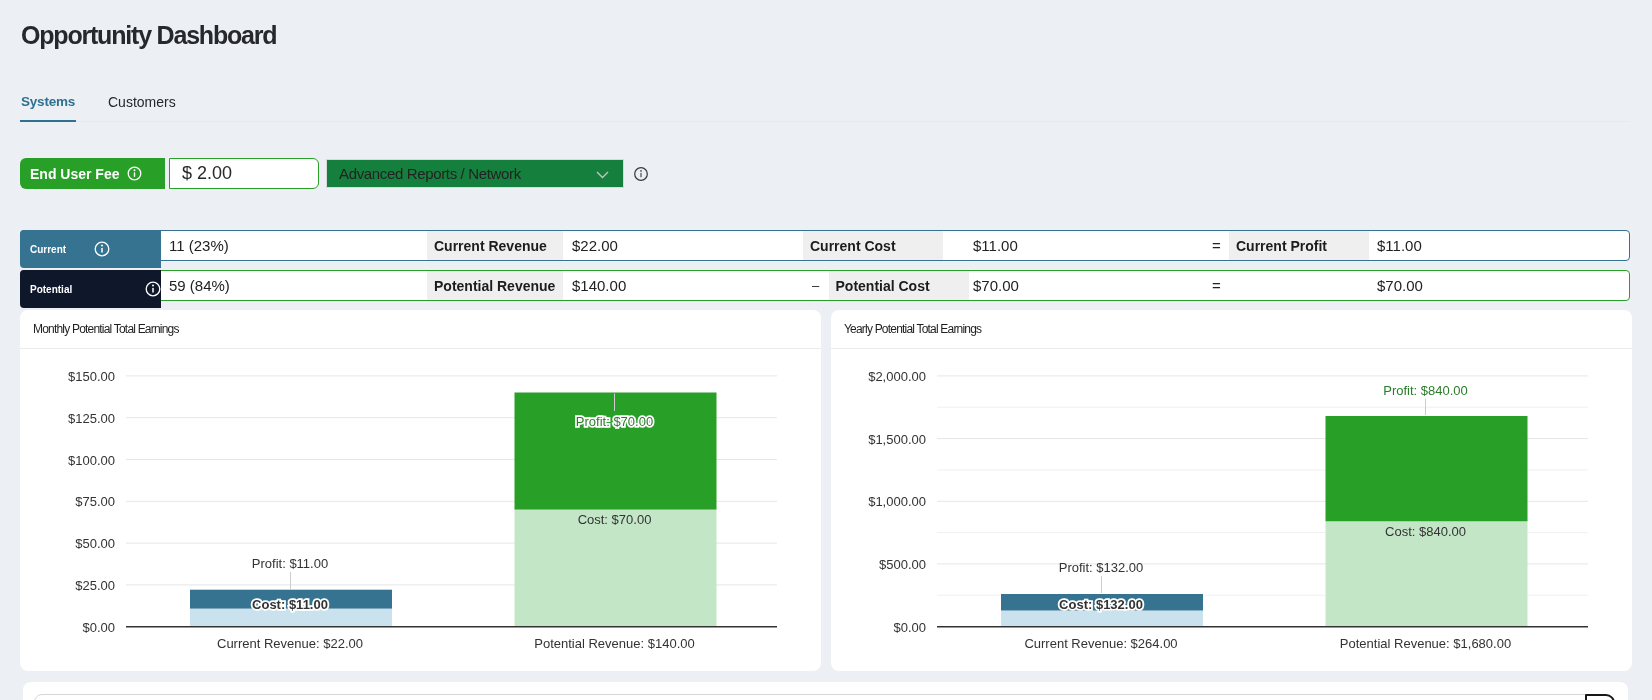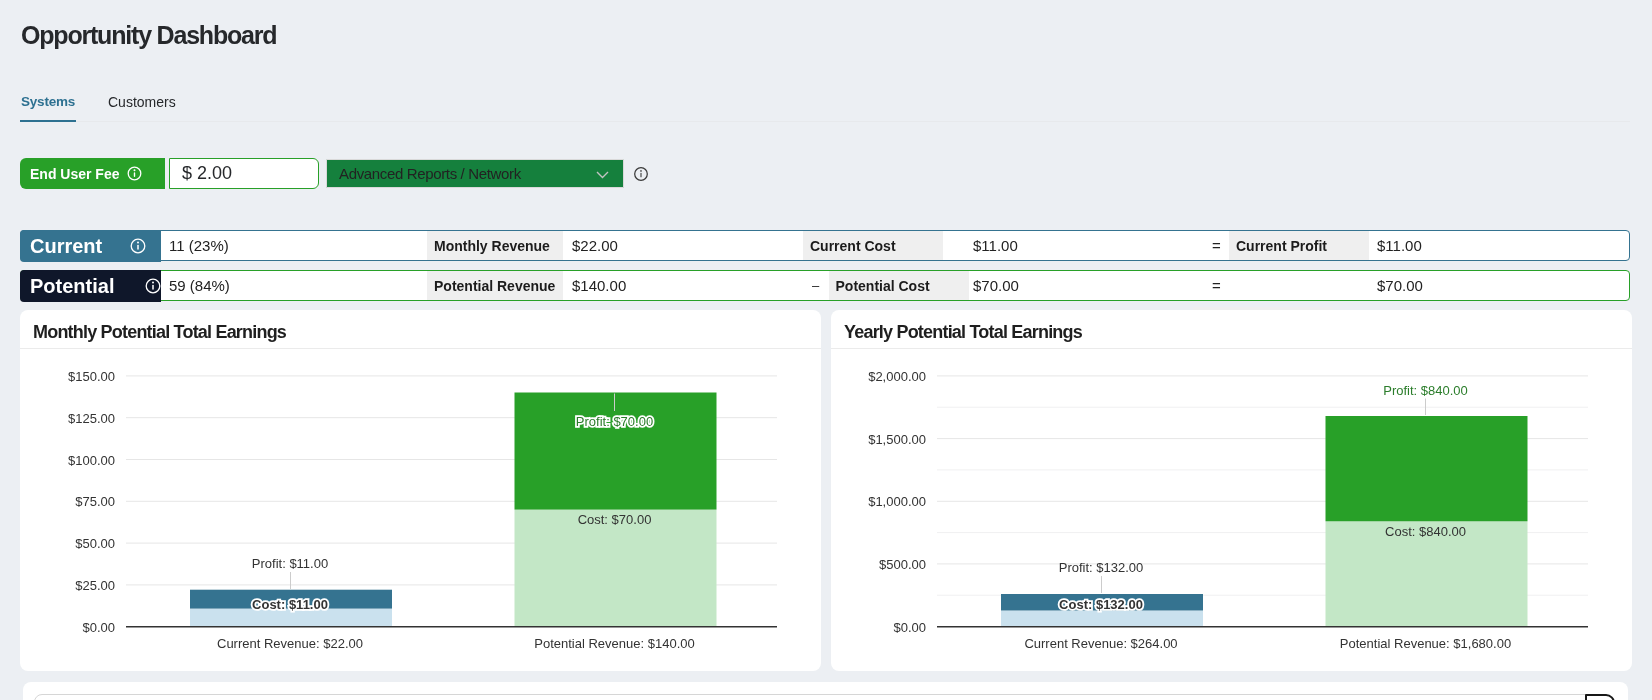--- a/index.html
+++ b/index.html
@@ -17,31 +17,31 @@
           display:flex; align-items:center; padding-left:10px; }
   .pill span { color:#fff; font-weight:bold; font-size:14px; }
   .fee { left:169px; top:158px; width:150px; height:31px; background:#fff; border:1.5px solid #28a028;
          border-radius:0 6px 6px 0; display:flex; align-items:center; padding-left:12px; font-size:18px; color:#26282b; }
   .sel { left:326px; top:159px; width:298px; height:29px; background:#15803d; border:1px solid #d9d9d9;
          border-radius:1px; display:flex; align-items:center; padding-left:12px; font-size:15px; color:#222; letter-spacing:-0.35px; }
 
   .row { position:absolute; left:20px; width:1610px; height:31px; background:#fff; border-radius:4px; }
   .rowc { border:1px solid #357390; }
   .rowp { border:1px solid #28a028; }
-  .rlab { position:absolute; left:-1px; top:-1px; width:141px; height:32px; display:flex; align-items:center;
-          padding-left:10px; color:#fff; font-weight:bold; font-size:20px;gap:19px; }
+  .rlab { position:absolute; left:-1px; top:-1px; width:141px; height:38px; display:flex; align-items:center;
+          padding-left:10px; color:#fff; font-weight:bold; font-size:10px;gap:19px; }
   .rowc .rlab { background:#357390; border-radius:4px 0 0 4px; }
   .rowp .rlab { background:#0f172a; border-radius:4px 0 0 4px;justify-content:space-between; }
   .rv { position:absolute; top:0; height:29px; display:flex; align-items:center; font-size:15px; color:#222; }
   .gcell { position:absolute; top:0; height:29px; background:#efefef; display:flex; align-items:center;
            padding-left:7px; font-size:14px; font-weight:bold; color:#1c1c1c; white-space:nowrap; }
 
   .card { position:absolute; top:310px; width:801px; height:361px; background:#fff; border-radius:8px; }
   .cardL { left:20px; } .cardR { left:831px; }
-  .ctitle { position:absolute; left:13px; top:12px; font-size:18px; font-weight:bold; color:#1f1f1f; letter-spacing:-0.8px; }
+  .ctitle { position:absolute; left:13px; top:12px; font-size:12px; font-weight:normal; color:#1f1f1f; letter-spacing:-0.8px; }
   .chr { position:absolute; left:0; top:38px; width:100%; height:1px; background:#ebebeb; }
 
   .bcard { left:23px; top:682px; width:1605px; height:18px; background:#fff; border-radius:8px 8px 0 0; }
   .binput { left:34px; top:693.5px; width:1560px; height:30px; border:1px solid #d6d6d6; border-radius:8px; background:#fff; }
   .bbtn { left:1584.5px; top:694px; width:30px; height:20px; border:2.5px solid #181818; border-radius:1px 9px 0 0; background:#fff; }
 </style>
 </head>
 <body>
   <div class="abs h1">Opportunity Dashboard</div>
   <div class="abs tabline"></div>
@@ -72,21 +72,21 @@
   <div class="row rowc" style="top:230px">
     <div class="rlab">
       <span>Current</span>
       <svg width="16" height="16" style="margin-left:9px" viewBox="0 0 16 16">
         <circle cx="8" cy="8" r="6.8" fill="none" stroke="#fff" stroke-width="1.3"></circle>
         <circle cx="8" cy="4.6" r="1" fill="#fff"></circle>
         <rect x="7.25" y="6.7" width="1.5" height="5" rx="0.75" fill="#fff"></rect>
       </svg>
     </div>
     <div class="rv" style="left:148px">11 (23%)</div>
-    <div class="gcell" style="left:406px; width:136px;">Monthly Revenue</div>
+    <div class="gcell" style="left:406px; width:136px;">Current Revenue</div>
     <div class="rv" style="left:551px">$22.00</div>
     <div class="rv" style="left:791px; font-size:13px;">–</div>
     <div class="gcell" style="left:782px; width:140px;">Current Cost</div>
     <div class="rv" style="left:952px">$11.00</div>
     <div class="rv" style="left:1191px">=</div>
     <div class="gcell" style="left:1208px; width:140px;">Current Profit</div>
     <div class="rv" style="left:1356px">$11.00</div>
   </div>
 
   <div class="row rowp" style="top:270px">

